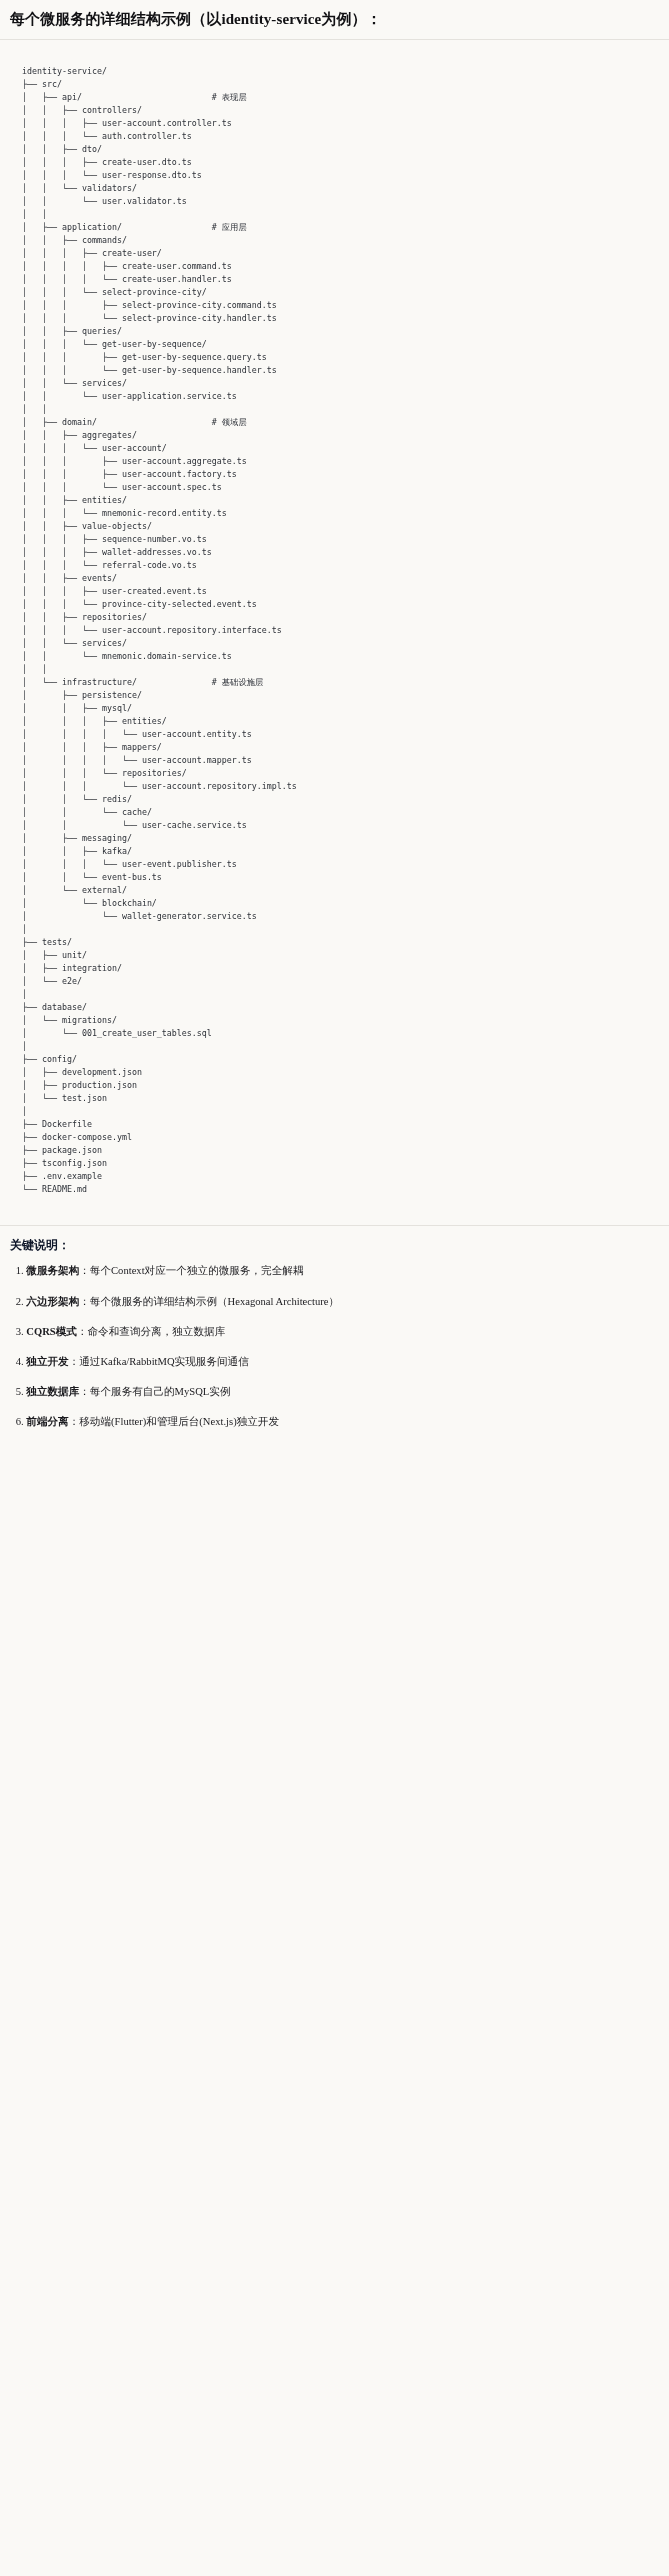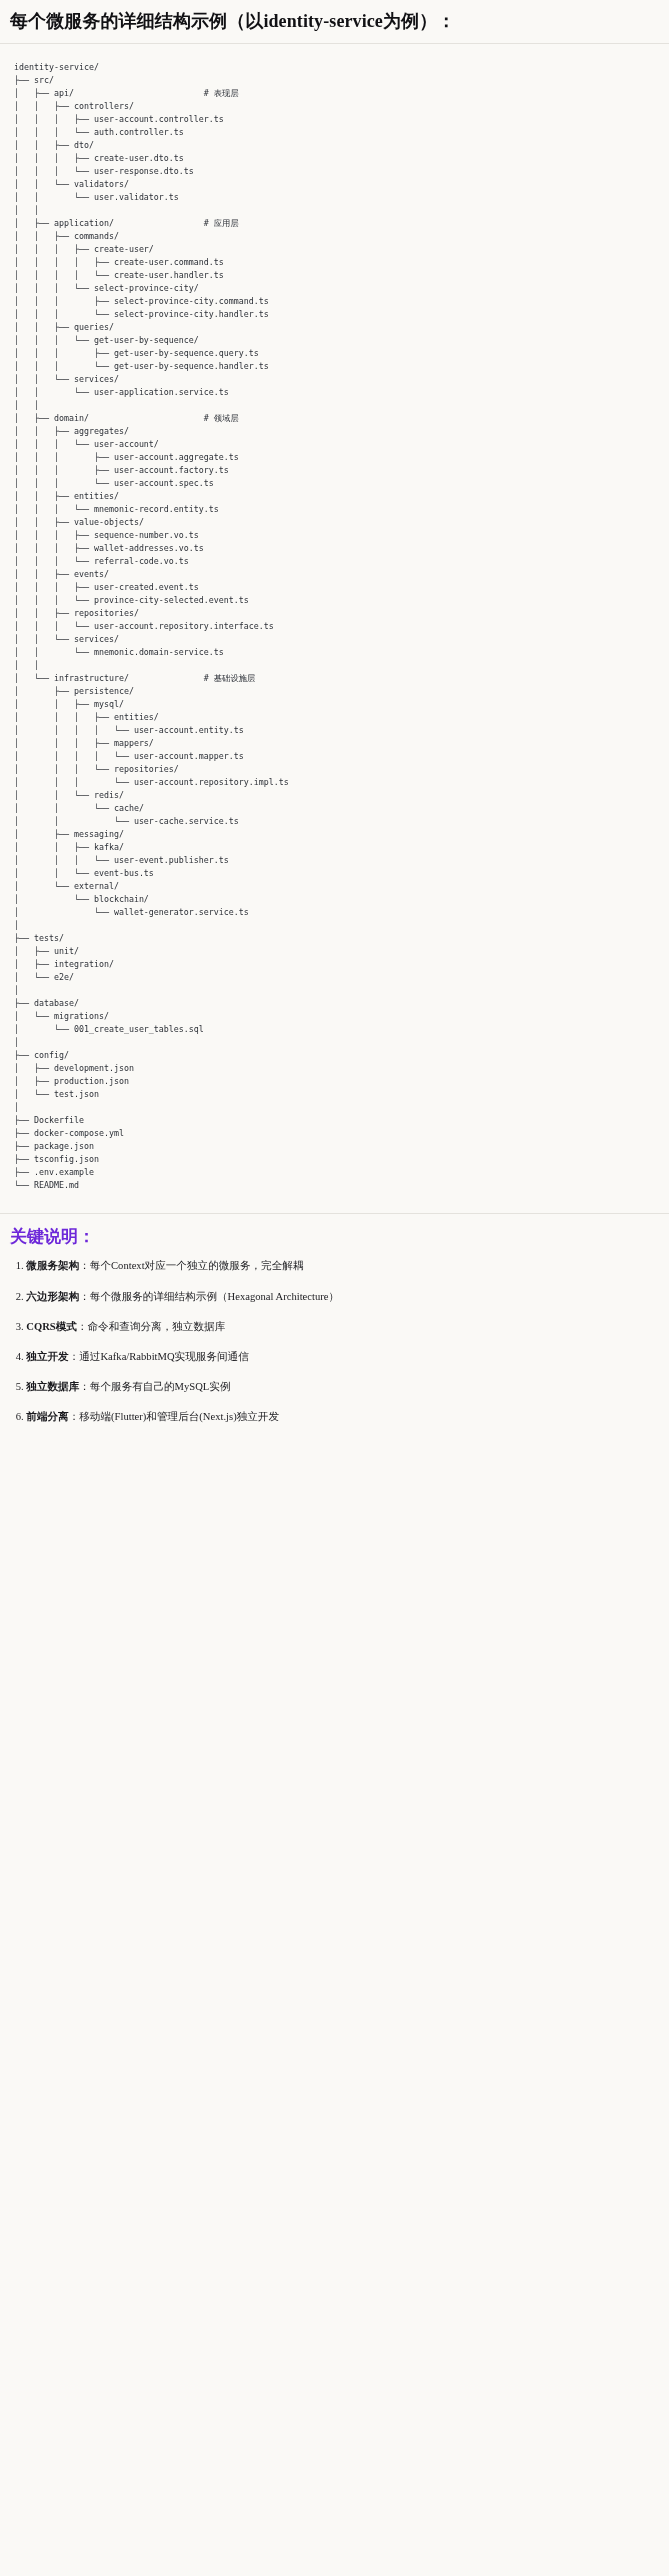--- a/index.html
+++ b/index.html
@@ -17,62 +17,62 @@
     width: 669px;
     box-sizing: border-box;
     background: #faf9f6;
     padding: 0;
   }
 
   
   .doc-title {
     font-family: "Liberation Serif", "DejaVu Serif", serif;
     font-weight: 700;
-    font-size: 18px;
+    font-size: 15px;
     line-height: 1.35;
     color: #111114;
     padding: 8.8px 10px 10px 10px;
     margin: 0;
     letter-spacing: 0.1px;
   }
 
   .rule {
     height: 0.6px;
     background: #e4e2dd;
     width: 100%;
   }
 
   
   .code-block {
     background: #faf9f6;
     padding: 13.8px 10px 16.3px 10px;
-    margin: 4px;
+    margin: 12px;
     overflow: hidden;
   }
   pre.tree {
     margin: 0;
     padding: 0;
     font-family: "DejaVu Sans Mono", "Liberation Mono", monospace;
     font-size: 8.3px;
     line-height: 13px;
     color: #2b2f36;
     white-space: pre;
     tab-size: 4;
   }
 
   
   .notes {
     padding: 0 10px 6.3px 10px;
   }
   .notes-heading {
     font-family: "Liberation Serif", "DejaVu Serif", serif;
     font-weight: 700;
-    font-size: 17px;
+    font-size: 12px;
     line-height: 1.4;
-    color: #6d28d9;
+    color: #0f172a;
     margin: 11.3px 0 10px 0;
   }
   ol.notes-list {
     margin: 0 0 0 0;
     padding-left: 16.3px;
     list-style-position: outside;
   }
   ol.notes-list li {
     font-size: 10.6px;
     line-height: 1.55;

